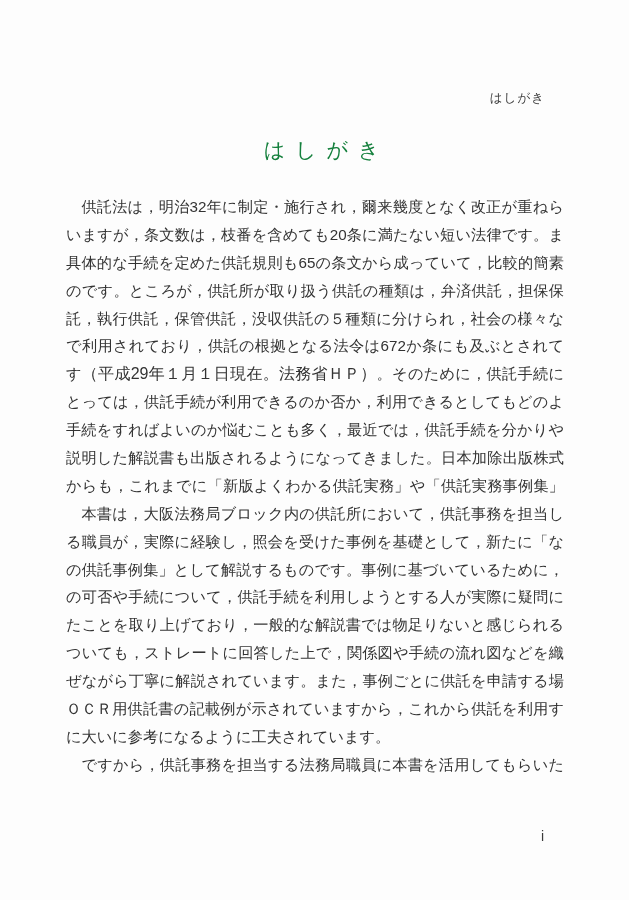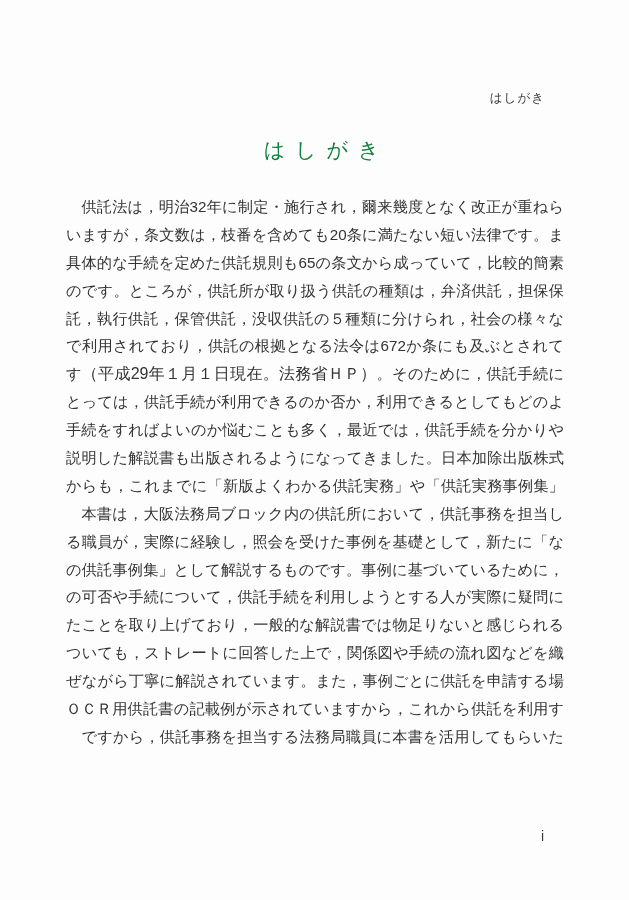--- a/index.html
+++ b/index.html
@@ -85,17 +85,18 @@
       <div class="line full"><span class="seg">説明した解説書も出版されるようになってきました。日本加除出版株式会社</span></div>
       <div class="line full"><span class="seg">からも，これまでに「新版よくわかる供託実務」や「供託実務事例集」など</span></div>
       <div class="line full"><span class="seg">　本書は，大阪法務局ブロック内の供託所において，供託事務を担当してい</span></div>
       <div class="line full"><span class="seg">る職員が，実際に経験し，照会を受けた事例を基礎として，新たに「なにわ</span></div>
       <div class="line full"><span class="seg">の供託事例集」として解説するものです。事例に基づいているために，供託</span></div>
       <div class="line full"><span class="seg">の可否や手続について，供託手続を利用しようとする人が実際に疑問に思っ</span></div>
       <div class="line full"><span class="seg">たことを取り上げており，一般的な解説書では物足りないと感じられる点に</span></div>
       <div class="line full"><span class="seg">ついても，ストレートに回答した上で，関係図や手続の流れ図などを織り交</span></div>
       <div class="line full"><span class="seg">ぜながら丁寧に解説されています。また，事例ごとに供託を申請する場合の</span></div>
       <div class="line full"><span class="seg">ＯＣＲ用供託書の記載例が示されていますから，これから供託を利用する際</span></div>
+      <div class="line"><span class="seg">に大いに参考になるように工夫されています。</span></div>
       <div class="line full"><span class="seg">　ですから，供託事務を担当する法務局職員に本書を活用してもらいたいの</span></div>
     </div>
 
   <div class="page-number">i</div>
 </div>
 
 </body></html>

